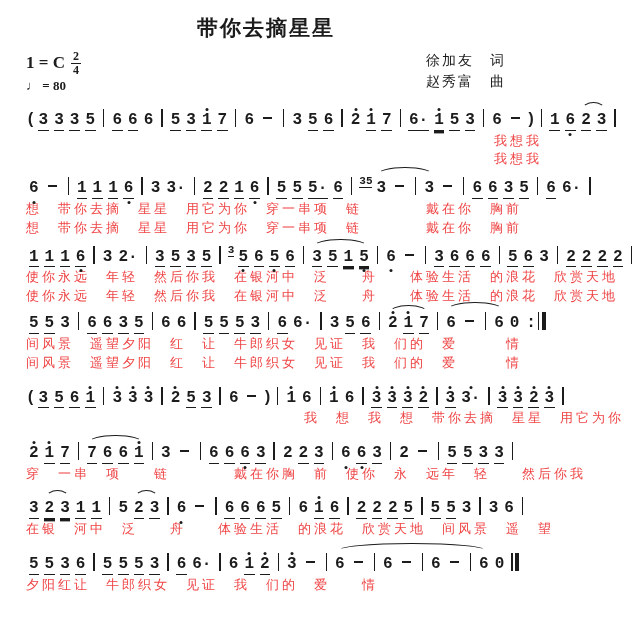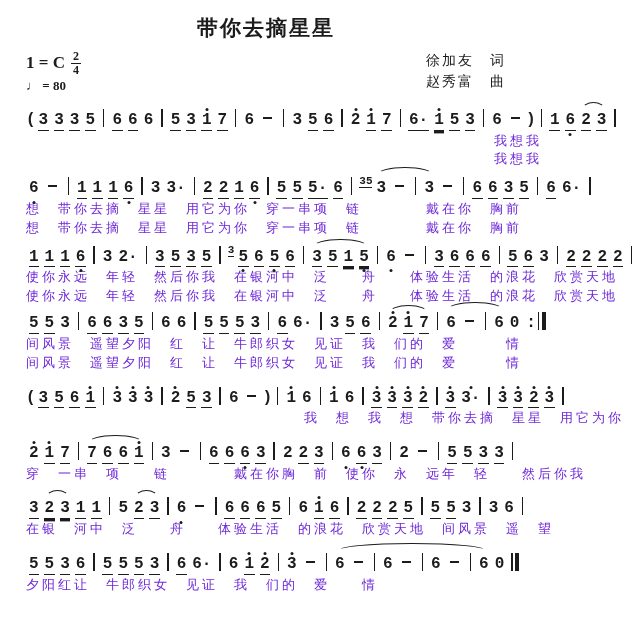--- a/index.html
+++ b/index.html
@@ -32,21 +32,21 @@
   .grace{font-size:11px;vertical-align:8px;border-bottom:1px solid #1c1c1c;margin:0 1px 0 2px;}
   .tie{position:relative;display:inline-block;}
   .tie::before{content:"";position:absolute;left:4px;right:4px;top:-10px;height:7px;
                border:1.4px solid transparent;border-top:1.4px solid #1c1c1c;border-bottom:none;
                border-radius:50% 50% 0 0 / 100% 100% 0 0;}
   .endgrp{display:inline-block;margin-left:4px;}
   .colon{font-weight:700;letter-spacing:0;margin-right:2px;}
   .thin{display:inline-block;width:1.4px;height:18px;background:#1c1c1c;vertical-align:-3px;}
   .thick{display:inline-block;width:4px;height:18px;background:#1c1c1c;margin-left:2.5px;vertical-align:-3px;}
   .lyric-row{display:block;font-size:13px;letter-spacing:3px;line-height:1.3;margin-top:2px;
-             white-space:pre;color:#6d28d9;}
+             white-space:pre;color:#ef4444;}
   .sys0 .lyric-row{margin-left:468px;}
   .sys4 .lyric-row{margin-left:278px;}
 </style>
 </head>
 <body>
 
 <div class="sheet">
   <div class="title">带你去摘星星</div>
 
   <div class="header-row">

